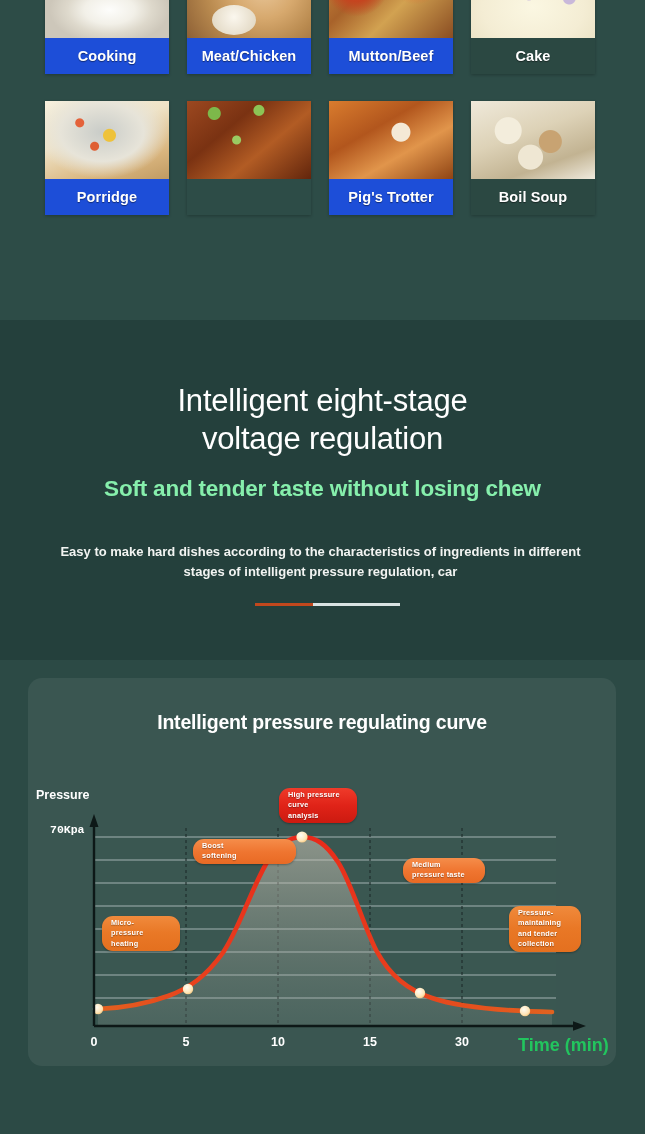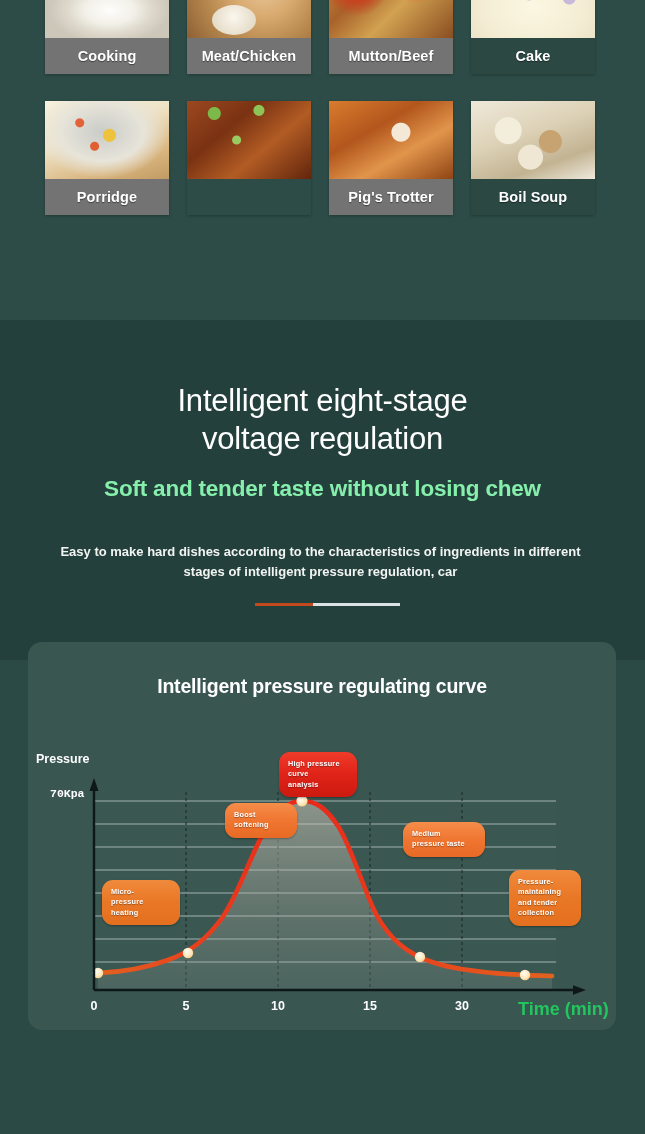--- a/index.html
+++ b/index.html
@@ -43,21 +43,21 @@
     width: 124px;
     height: 78px;
     background-size: cover;
     background-position: center;
     position: relative;
     overflow: hidden;
   }
 
   .food-label {
     height: 36px;
-    background: #737373;
+    background: #1d4ed8;
     color: #ffffff;
     font-size: 14.5px;
     font-weight: bold;
     display: flex;
     align-items: center;
     justify-content: center;
     letter-spacing: 0.1px;
     text-shadow: 0 1px 1px rgba(0,0,0,0.45);
   }
   .food-card:nth-child(4) .food-label,
@@ -183,21 +183,21 @@
     left: 255px; top: 283px;
     width: 145px; height: 3px;
     display: flex;
   }
   .divider .seg-a { width: 40%; background: #c2481d; }
   .divider .seg-b { width: 60%; background: #d9e3e3; }
 
   
   .chart-card {
     position: absolute;
-    left: 28px; top: 642px;
+    left: 28px; top: 678px;
     width: 588px; height: 388px;
     background: #3a5651;
     border-radius: 14px;
   }
   .chart-title {
     position: absolute;
     left: 0; top: 33px;
     width: 588px;
     text-align: center;
     color: #ffffff;
@@ -243,21 +243,21 @@
     transform: translateX(-50%);
   }
 
   .pill {
     position: absolute;
     border-radius: 11px;
     color: #ffffff;
     font-size: 7.3px;
     font-weight: bold;
     line-height: 10.4px;
-    padding: 7px 9px;
+    padding: 2px 9px;
     letter-spacing: 0.2px;
     text-shadow: 0 1px 1px rgba(0,0,0,0.35);
     box-shadow: 0 1px 2px rgba(0,0,0,0.3);
   }
   .pill-orange {
     background: linear-gradient(180deg, #f08a3c 0%, #e97826 48%, #e4701f 100%);
   }
   .pill-orange-lt {
     background: linear-gradient(180deg, #f58d4a 0%, #ef7530 52%, #e86a24 100%);
   }
@@ -402,21 +402,21 @@
     <div class="xtick" style="left:342px">15</div>
     <div class="xtick" style="left:434px">30</div>
 
     
     <div class="pill pill-orange" style="left:74px; top:238px; width:78px;">
       <div>Micro-</div>
       <div>pressure</div>
       <div>heating</div>
     </div>
 
-    <div class="pill pill-orange-lt" style="left:165px; top:161px; width:72px;margin-left:32px;">
+    <div class="pill pill-orange-lt" style="left:165px; top:161px; width:103px;">
       <div>Boost</div>
       <div>softening</div>
     </div>
 
     <div class="pill pill-red" style="left:251px; top:110px; width:78px;">
       <div>High pressure</div>
       <div>curve</div>
       <div>analysis</div>
     </div>
 

